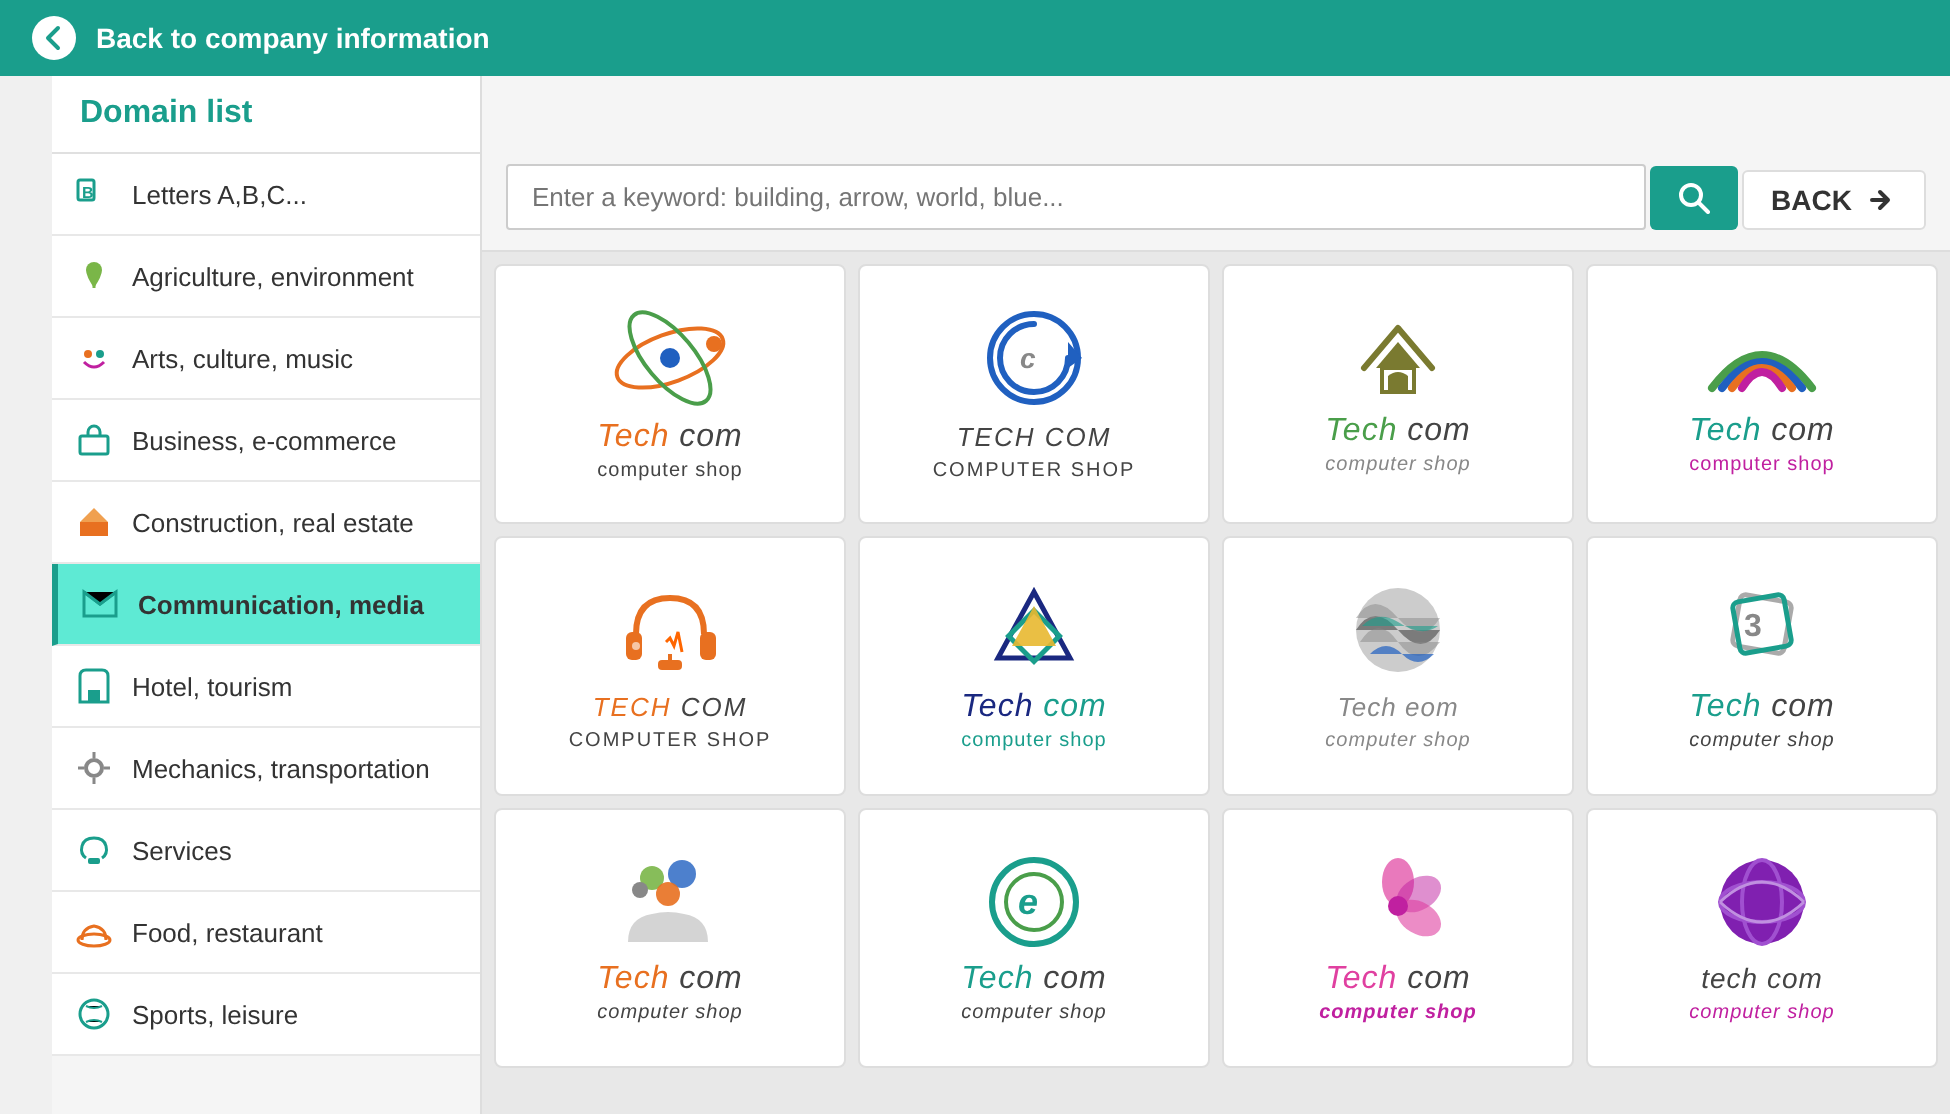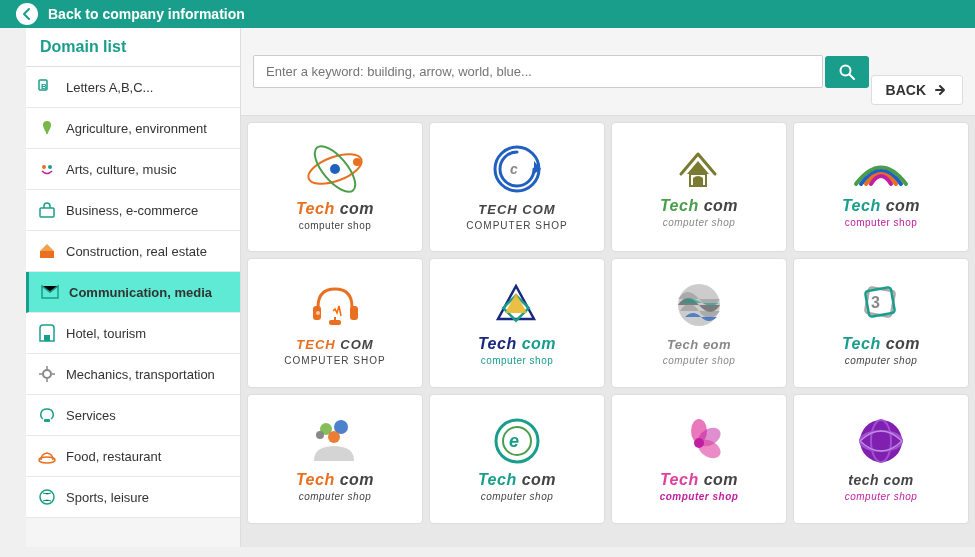--- a/index.html
+++ b/index.html
@@ -6,21 +6,21 @@
     body { font-family: Arial, sans-serif; background: #f0f0f0; width: 975px; height: 557px; overflow: hidden; }
 
     
     .top-bar {
       background: #1a9e8c;
       color: white;
       padding: 10px 16px;
       display: flex;
       align-items: center;
       gap: 10px;
-      height: 28px;
+      height: 38px;
     }
     .top-bar-arrow {
       width: 22px; height: 22px;
       background: white;
       border-radius: 50%;
       display: flex; align-items: center; justify-content: center;
       flex-shrink: 0;
     }
     .top-bar-arrow svg { width: 14px; height: 14px; }
     .top-bar-label { font-size: 14px; font-weight: bold; }
@@ -63,21 +63,21 @@
     .sidebar-icon { width: 22px; height: 22px; flex-shrink: 0; display: flex; align-items: center; justify-content: center; }
 
     
     .right-content { flex: 1; display: flex; flex-direction: column; overflow: hidden; }
 
     
     .search-bar {
       background: #f5f5f5;
       padding: 10px 12px;
       display: flex;
-      align-items: center;
+      align-items: flex-end;
       gap: 2px;
       border-bottom: 1px solid #ddd;
     }
     .search-input {
       flex: 1;
       padding: 8px 12px;
       border: 1px solid #ccc;
       border-radius: 2px;
       font-size: 13px;
       color: #aaa;
@@ -125,21 +125,21 @@
     
     .lt-orange { color: #e87020; }
     .lt-dark { color: #444; }
     .lt-green { color: #4a9e4a; }
     .lt-teal { color: #1a9e8c; }
     .lt-navy { color: #1a2880; }
     .lt-gray { color: #888; }
     .lt-magenta { color: #c020a0; }
     .lt-pink { color: #e040a0; }
 
-    .logo-main { font-size: 16px; font-weight: bold; letter-spacing: 0.5px; }
+    .logo-main { font-size: 16px; font-weight: normal; letter-spacing: 0.5px; }
     .logo-main span { font-style: italic; }
     .logo-sub { font-size: 10px; letter-spacing: 1px; text-transform: uppercase; }
     .logo-sub-lower { font-size: 10px; letter-spacing: 0.5px; }
 
     
     .logo-grid-wrapper::-webkit-scrollbar { width: 8px; }
     .logo-grid-wrapper::-webkit-scrollbar-track { background: #e0e0e0; }
     .logo-grid-wrapper::-webkit-scrollbar-thumb { background: #1a9e8c; border-radius: 2px; }
 
     

